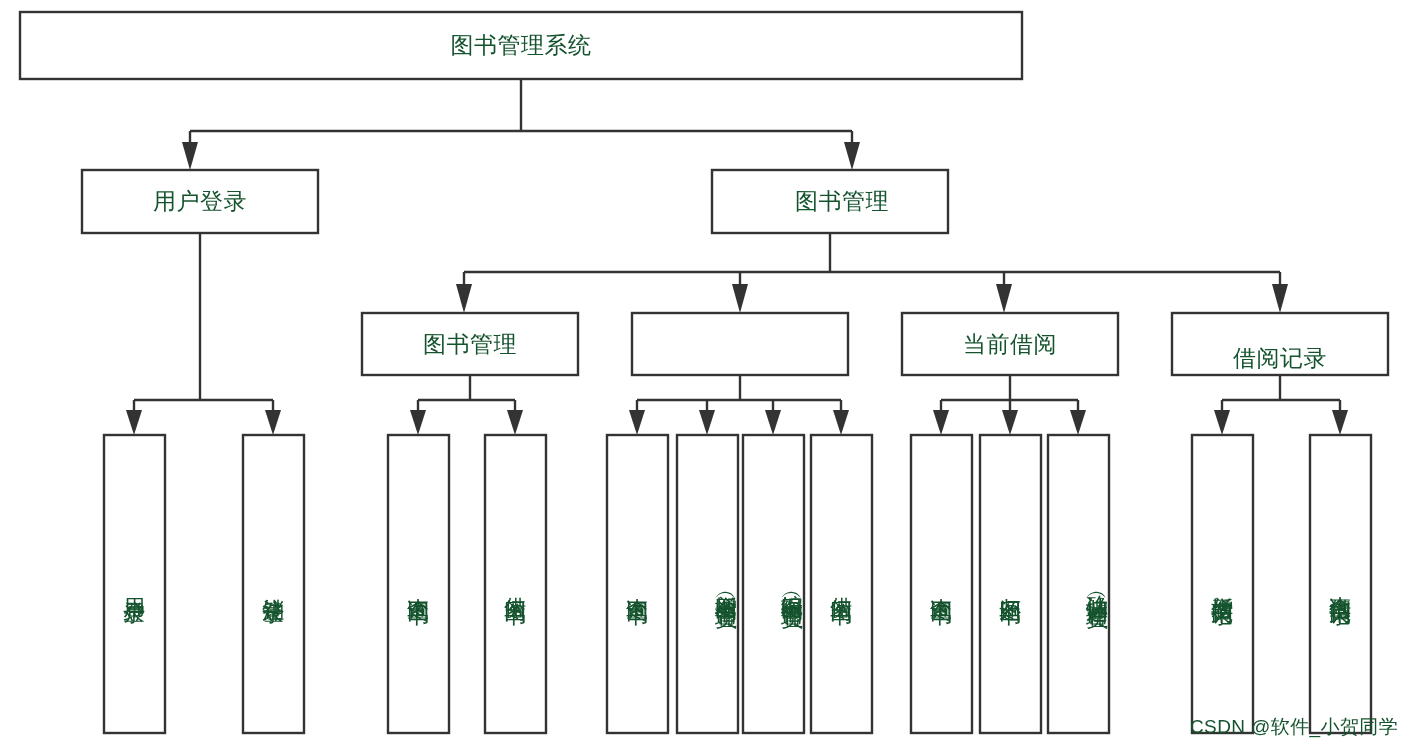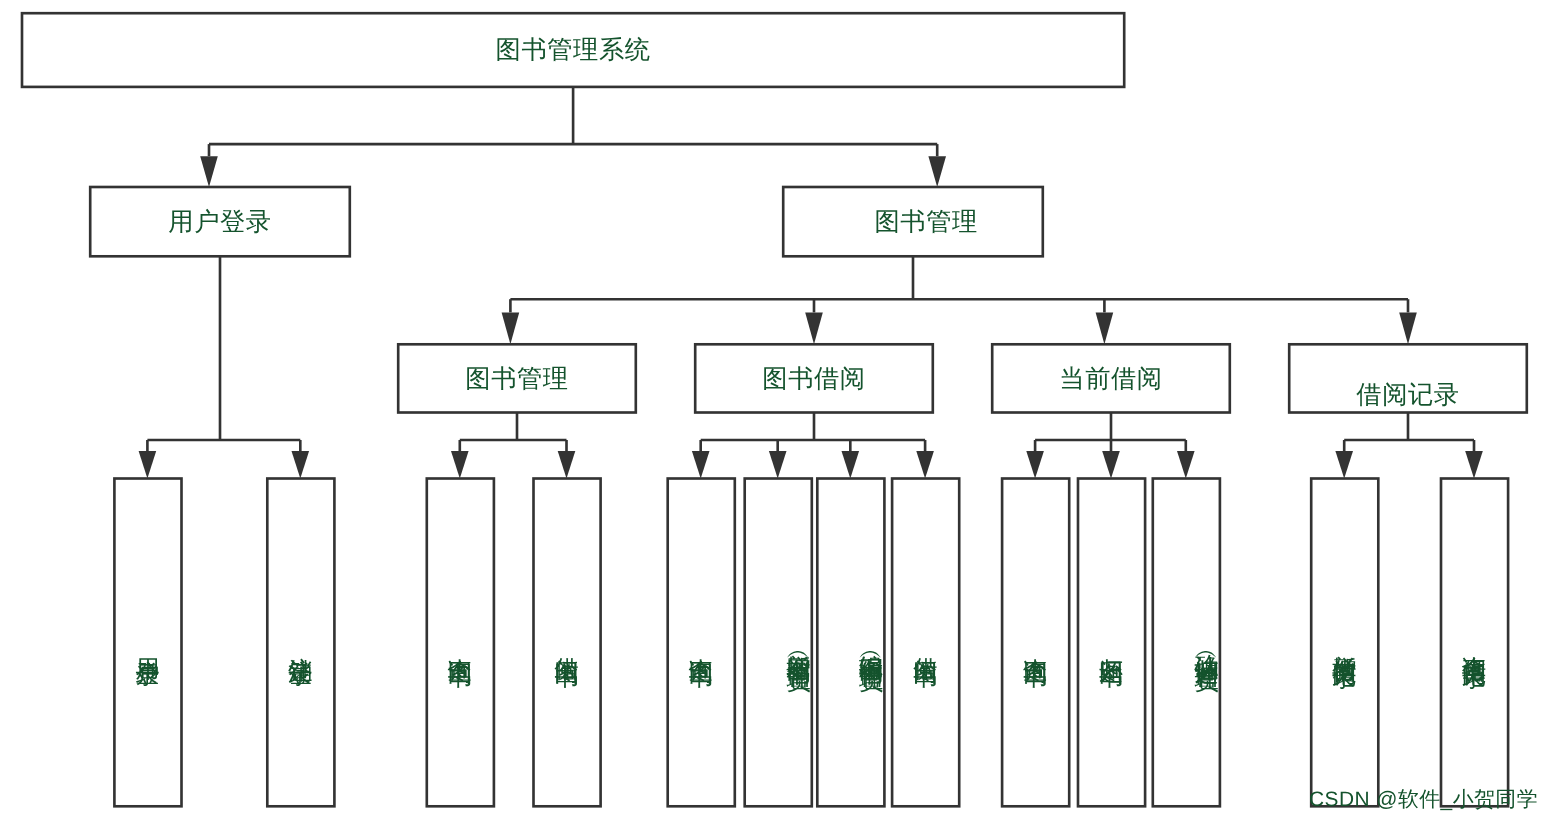--- a/index.html
+++ b/index.html
@@ -191,21 +191,20 @@
     <rect class="node-box" x="1192" y="435" width="61" height="298"></rect>
     <rect class="node-box" x="1310" y="435" width="61" height="298"></rect>
   </svg>
 
   <div class="node-label horiz" style="left:20px; top:12px; width:1002px; height:67px;">图书管理系统</div>
 
   <div class="node-label horiz" style="left:82px; top:170px; width:236px; height:63px;">用户登录</div>
   <div class="node-label horiz" style="left:712px; top:170px; width:260px; height:63px;">图书管理</div>
 
   <div class="node-label horiz" style="left:362px; top:313px; width:216px; height:62px;">图书管理</div>
-  <div class="node-label horiz" style="left:632px; top:313px; width:216px; height:62px;">图书借阅</div>
   <div class="node-label horiz" style="left:902px; top:313px; width:216px; height:62px;">当前借阅</div>
   <div class="node-label horiz" style="left:1172px; top:327px; width:216px; height:62px;">借阅记录</div>
 
   <div class="node-label vert root-leaf" style="left:104px; top:435px; width:61px; height:298px;">用户登录</div>
   <div class="node-label vert root-leaf" style="left:243px; top:435px; width:61px; height:298px;">注销登录</div>
 
   <div class="node-label vert root-leaf" style="left:388px; top:435px; width:61px; height:298px;">查询图书</div>
   <div class="node-label vert root-leaf" style="left:485px; top:435px; width:61px; height:298px;">借阅图书</div>
 
   <div class="node-label vert root-leaf" style="left:607px; top:435px; width:61px; height:298px;">查询图书</div>

